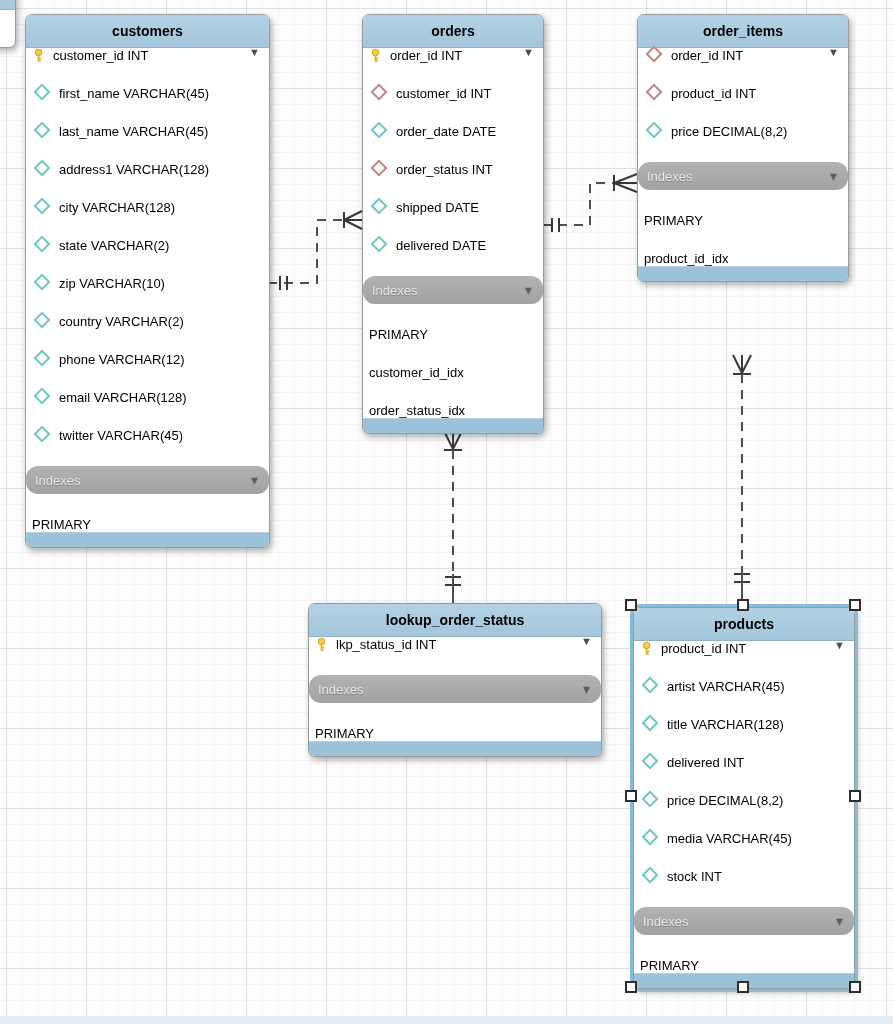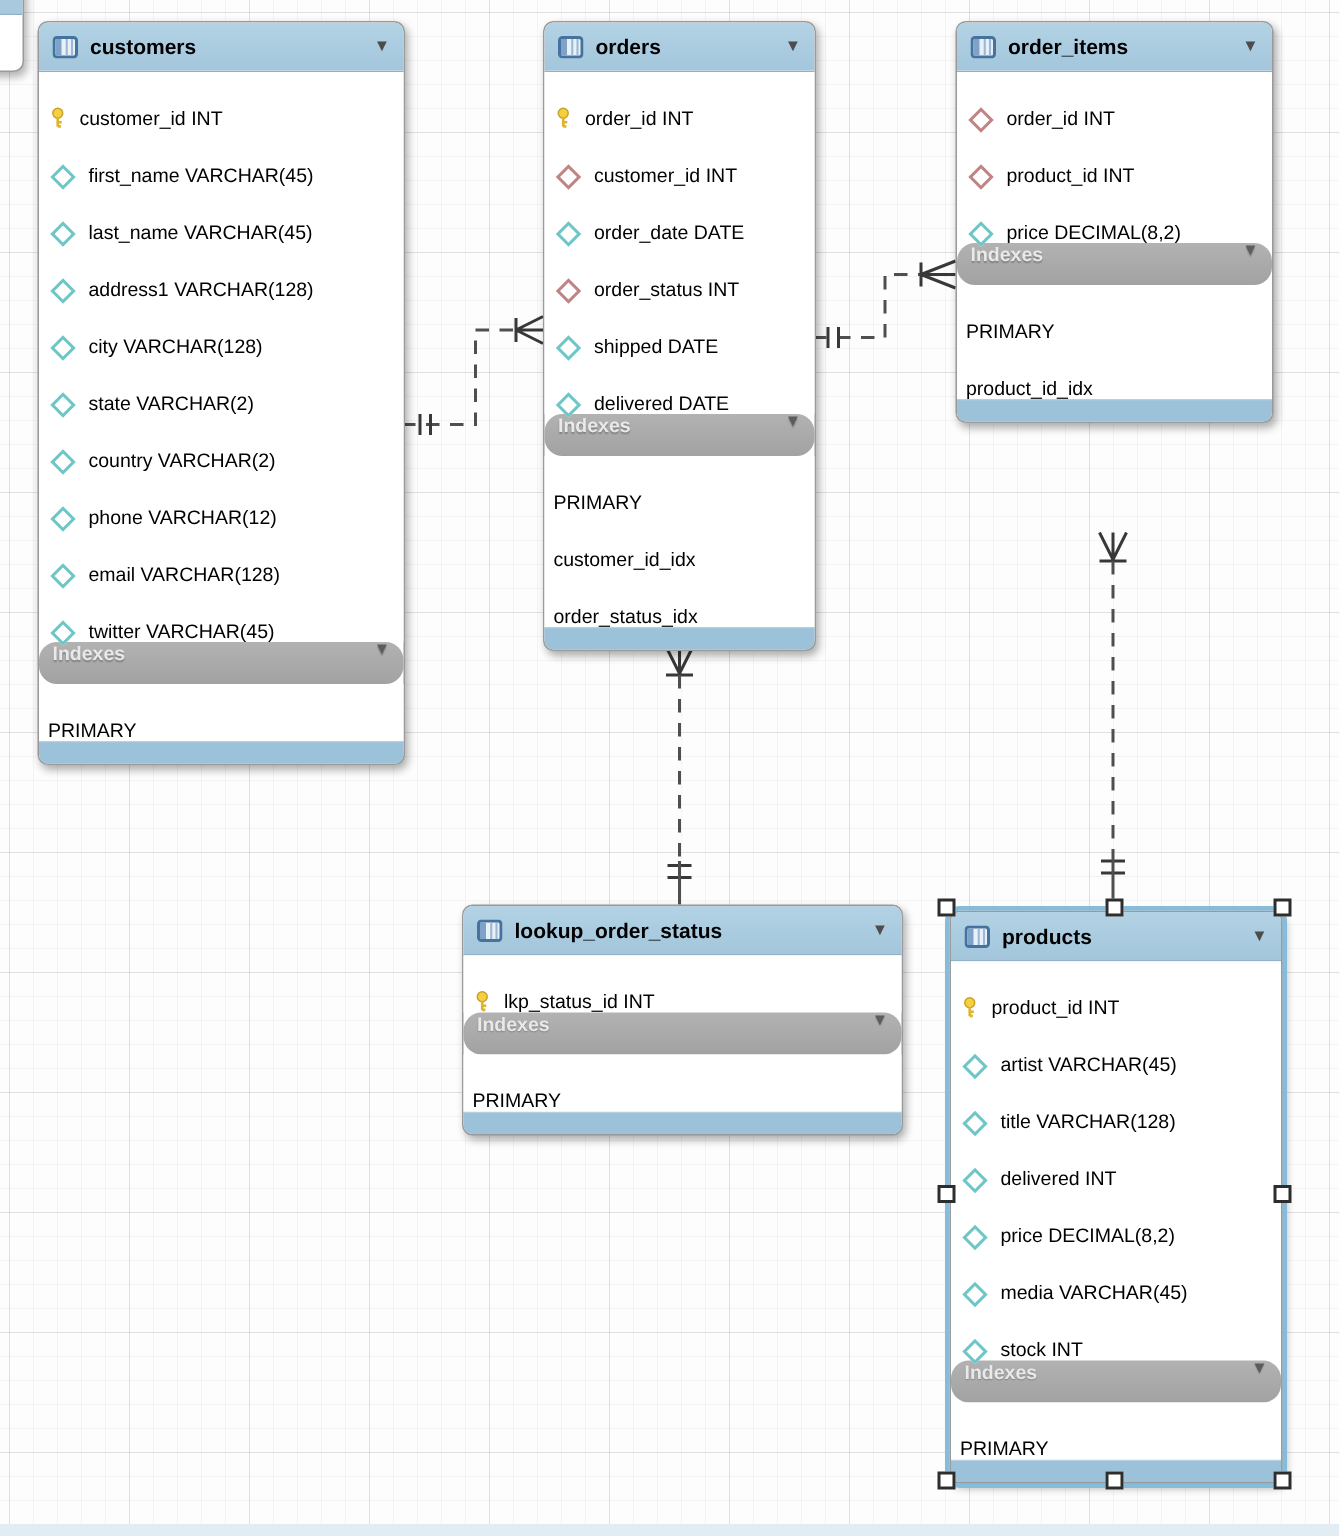--- a/index.html
+++ b/index.html
@@ -15,34 +15,34 @@
     background-position:6px 8px;
     font-family:"Liberation Sans",sans-serif;
   }
   .table{
     position:absolute;background:#fff;border:1px solid #9a9a9a;border-radius:7px;
     box-shadow:2px 3px 6px rgba(0,0,0,.32);font-size:13px;color:#000;
   }
   .thead{
     height:32px;background:linear-gradient(#b3d2e4,#a3c6dc);
     border-bottom:1px solid #90b2c9;border-radius:6px 6px 0 0;
-    display:flex;align-items:center;gap:8px;padding:0 9px;
+    display:flex;align-items:center;gap:8px;padding:0 9px;flex-direction:column;
   }
   .tname{font-weight:bold;font-size:14px;white-space:nowrap}
   .hdr-arrow{margin-left:auto;color:#4c4c4c;font-size:11px;line-height:1}
   .tbody{background:#fff}
-  .row{height:38px;display:flex;align-items:flex-end;gap:8px;padding:0 7px;white-space:nowrap}
+  .row{height:38px;display:flex;align-items:flex-start;gap:8px;padding:0 7px;white-space:nowrap}
   .ctext{color:#000}
   .diamond{width:8px;height:8px;transform:rotate(45deg);border:2px solid #6ec6c6;background:#fff;flex:none;margin:0 3px}
   .diamond.fk{border-color:#c08484}
   .keysvg{flex:none}
   .idxhead{
     height:28px;background:linear-gradient(#b2b2b2,#a2a2a2);
-    display:flex;padding:0 9px;
-    color:#e9e9e9;font-weight:bold;text-shadow:0 1px 1px rgba(0,0,0,.25);border-radius:12px;
+    display:flex;align-items:center;padding:0 9px;
+    color:#e9e9e9;font-weight:normal;text-shadow:0 1px 1px rgba(0,0,0,.25);border-radius:12px;
   }
   .idxhead .hdr-arrow{color:#5c5c5c}
   .idxrow{height:38px;display:flex;align-items:flex-end;padding:0 6px;background:#fff;white-space:nowrap}
   .tfoot{height:14px;background:#9cc2da;border-radius:0 0 6px 6px;border-top:1px solid #b7d0e0}
   #t-customers{left:25px;top:14px;width:243px}
   #t-orders{left:362px;top:14px;width:180px}
   #t-order-items{left:637px;top:14px;width:210px}
   #t-lookup{left:308px;top:603px;width:292px}
   #t-products{left:633px;top:607px;width:220px;outline:3px solid #85bcdc}
   svg.rel{position:absolute;left:0;top:0;pointer-events:none}
@@ -122,20 +122,24 @@
       <div class="row">
           <span class="diamond"></span>
           <span class="ctext">city VARCHAR(128)</span>
         </div>
       <div class="row">
           <span class="diamond"></span>
           <span class="ctext">state VARCHAR(2)</span>
         </div>
       <div class="row">
           <span class="diamond"></span>
+          <span class="ctext">zip VARCHAR(10)</span>
+        </div>
+      <div class="row">
+          <span class="diamond"></span>
           <span class="ctext">country VARCHAR(2)</span>
         </div>
       <div class="row">
           <span class="diamond"></span>
           <span class="ctext">phone VARCHAR(12)</span>
         </div>
       <div class="row">
           <span class="diamond"></span>
           <span class="ctext">email VARCHAR(128)</span>
         </div>

